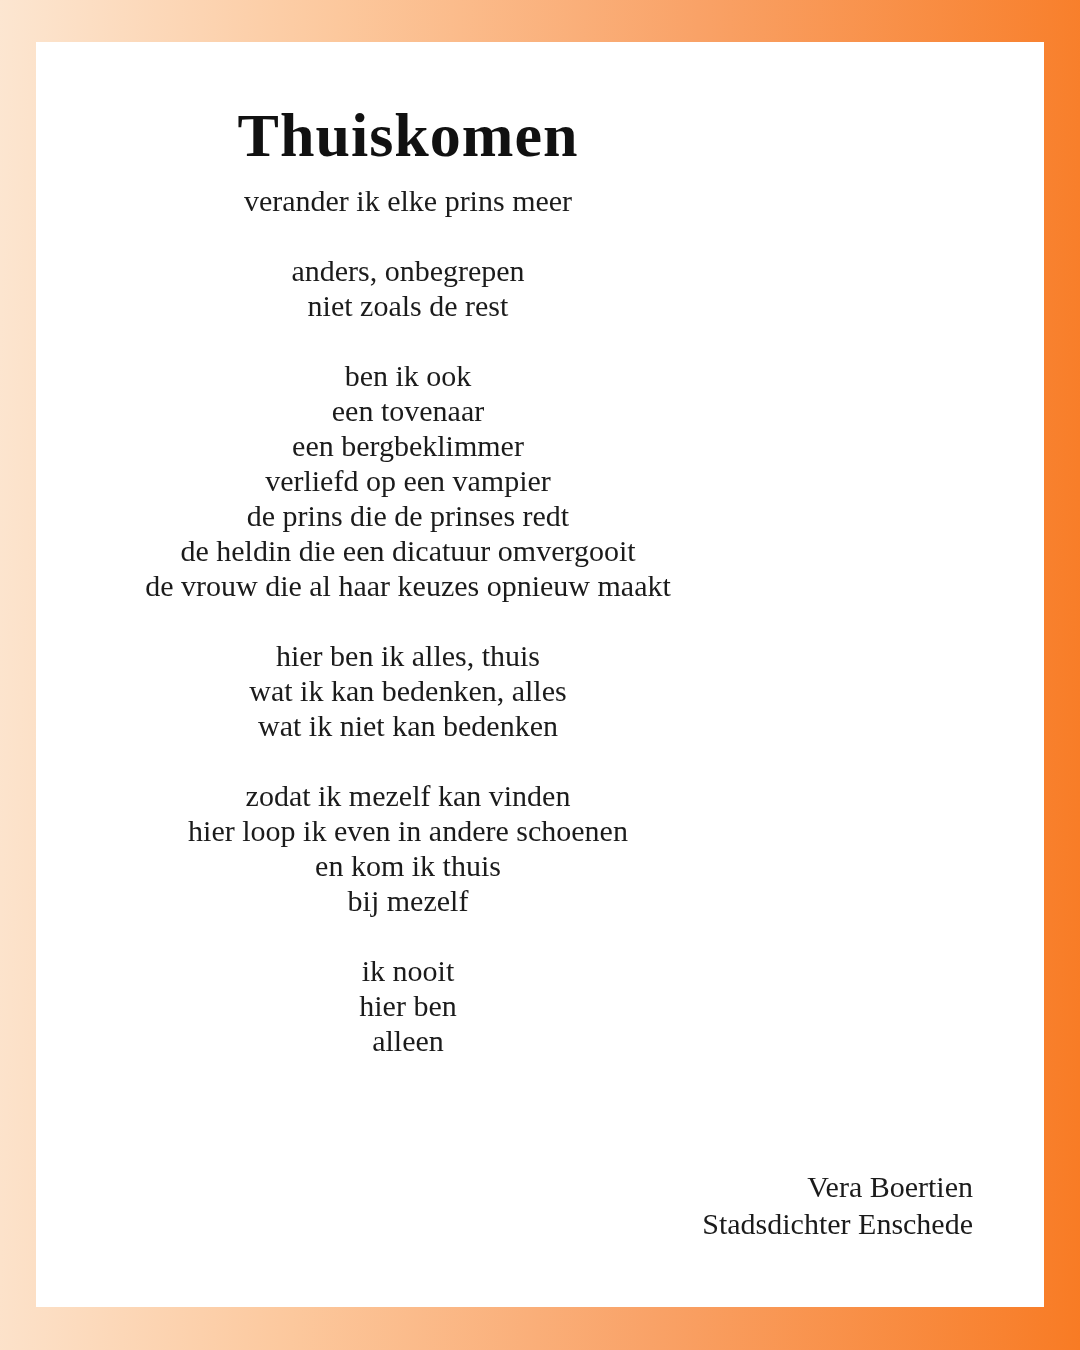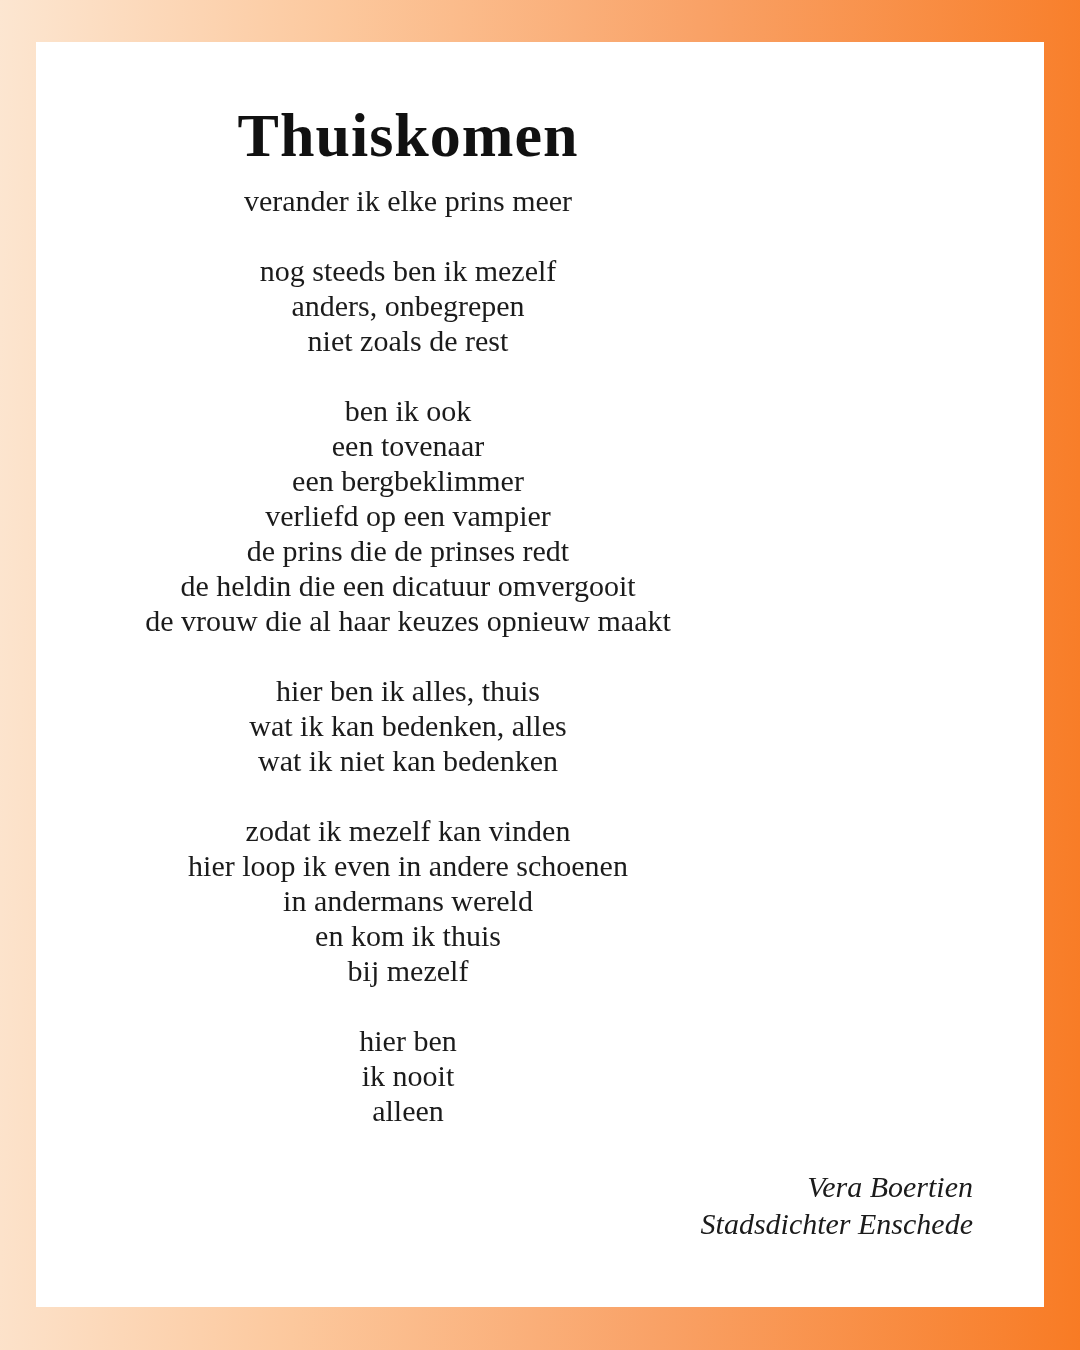--- a/index.html
+++ b/index.html
@@ -46,40 +46,38 @@
   .poem-line {
     font-size: 30px;
     line-height: 35px;
     white-space: nowrap;
   }
   .attribution {
     position: absolute;
     right: 71px;
     bottom: 65px;
     text-align: right;
-    font-style: italic;
     font-size: 30px;
     line-height: 37px;
     color: #1b1b1b;
   }
 </style>
 </head>
 <body>
 
 <div class="panel">
 
   <div class="poem">
     <h1 class="poem-title">Thuiskomen</h1>
 
     <div class="stanza">
       <div class="poem-line">verander ik elke prins meer</div>
     </div>
 
     <div class="stanza">
-      <div class="poem-line">nog steeds ben ik mezelf</div>
       <div class="poem-line">anders, onbegrepen</div>
       <div class="poem-line">niet zoals de rest</div>
     </div>
 
     <div class="stanza">
       <div class="poem-line">ben ik ook</div>
       <div class="poem-line">een tovenaar</div>
       <div class="poem-line">een bergbeklimmer</div>
       <div class="poem-line">verliefd op een vampier</div>
       <div class="poem-line">de prins die de prinses redt</div>
@@ -89,28 +87,27 @@
 
     <div class="stanza">
       <div class="poem-line">hier ben ik alles, thuis</div>
       <div class="poem-line">wat ik kan bedenken, alles</div>
       <div class="poem-line">wat ik niet kan bedenken</div>
     </div>
 
     <div class="stanza">
       <div class="poem-line">zodat ik mezelf kan vinden</div>
       <div class="poem-line">hier loop ik even in andere schoenen</div>
-      <div class="poem-line">in andermans wereld</div>
       <div class="poem-line">en kom ik thuis</div>
       <div class="poem-line">bij mezelf</div>
     </div>
 
     <div class="stanza">
+      <div class="poem-line">ik nooit</div>
       <div class="poem-line">hier ben</div>
-      <div class="poem-line">ik nooit</div>
       <div class="poem-line">alleen</div>
     </div>
   </div>
 
   <div class="attribution">
     <div>Vera Boertien</div>
     <div>Stadsdichter Enschede</div>
   </div>
 
 </div>

